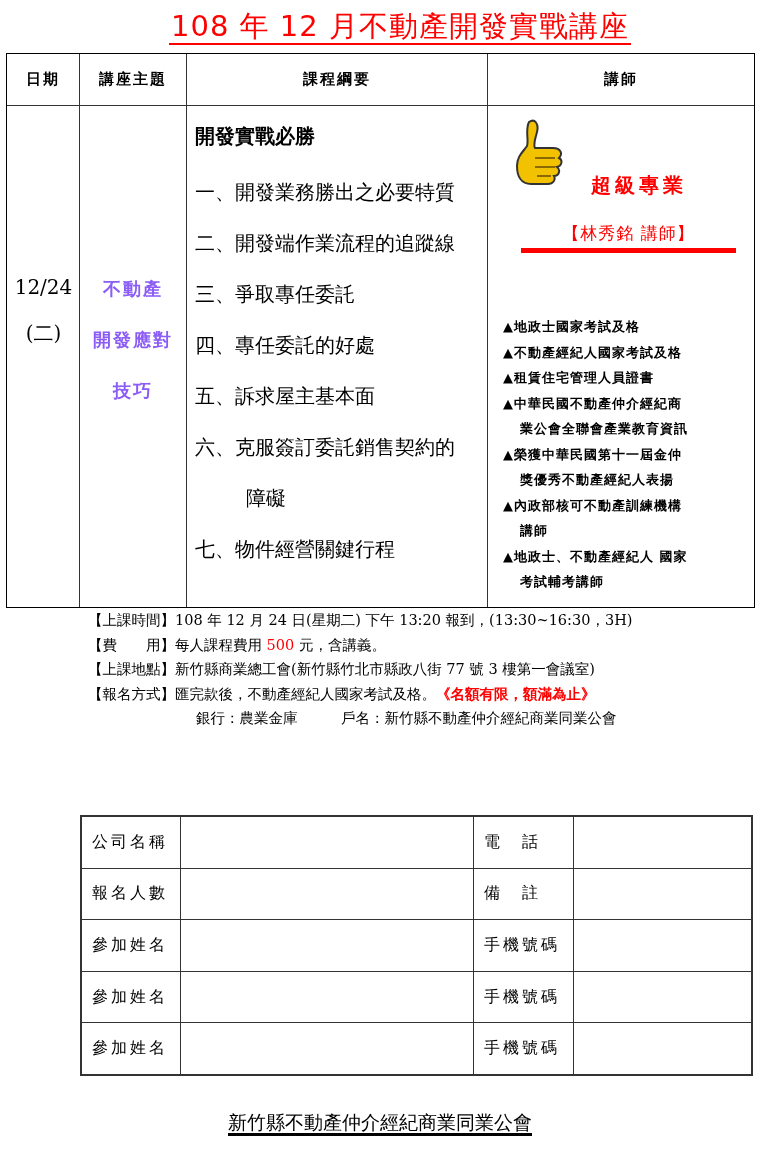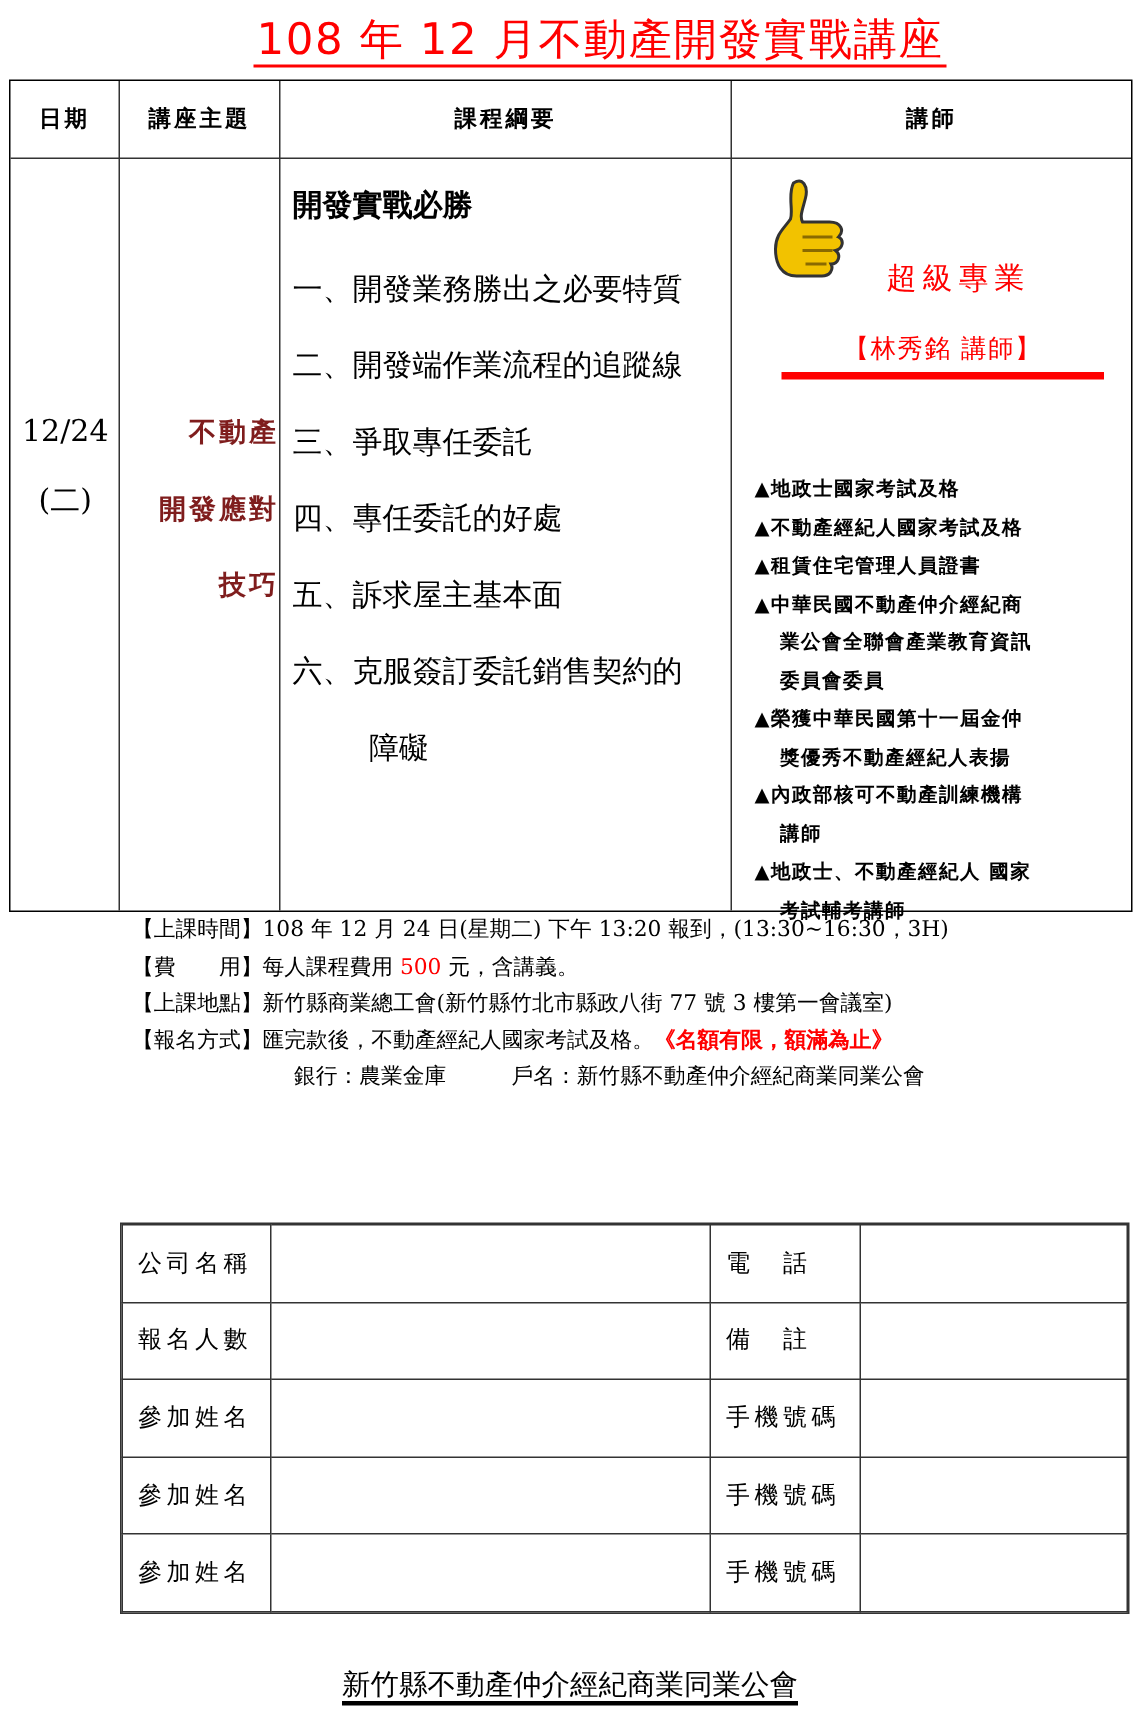--- a/index.html
+++ b/index.html
@@ -11,31 +11,31 @@
                 font-family:"DejaVu Sans", sans-serif; }
   
   .main { position:absolute; left:6px; top:53px; width:749px; height:555px;
           border:1.5px solid #000; box-sizing:border-box; }
   .col-line { position:absolute; top:0; bottom:0; width:0; border-left:1.5px solid #333; }
   .row-line { position:absolute; left:0; right:0; height:0; border-top:1.5px solid #333; }
   .hcell { position:absolute; top:0; height:51px; display:flex; align-items:center;
            justify-content:center; font-weight:bold; font-size:15px; letter-spacing:2px; }
   .date { position:absolute; left:0; width:73px; top:210px; text-align:center; font-size:20px; }
   .date div { height:46px; line-height:46px; }
-  .topic { position:absolute; left:73px; width:106px; top:212px; text-align:right;
-           color:#7f1d1d; font-weight:bold; font-size:18px; letter-spacing:2px; }
+  .topic { position:absolute; left:73px; width:106px; top:212px; text-align:center;
+           color:#8b5cf6; font-weight:bold; font-size:18px; letter-spacing:2px; }
   .topic div { height:51px; line-height:46px; }
   .outline { position:absolute; left:188px; top:62px; width:295px;
              font-family:"DejaVu Sans", sans-serif; font-size:20px; }
   .outline .ohead { font-weight:bold; height:52px; line-height:40px; font-size:20px; }
   .outline .oitem { height:51px; line-height:48px; white-space:nowrap; }
   .outline .indent { padding-left:51px; }
   .instr { position:absolute; left:488px; top:52px; width:261px; height:500px; }
   .thumb { position:absolute; left:20px; top:12px; width:48px; height:68px; }
-  .super { position:absolute; left:96px; top:66px; color:#ff0000; font-weight:normal;
+  .super { position:absolute; left:96px; top:66px; color:#ff0000; font-weight:bold;
            font-size:20px; letter-spacing:4px; }
   .name { position:absolute; left:26px; top:112px; width:215px; color:#ff0000;
           font-family:"DejaVu Sans", sans-serif; font-size:17px; letter-spacing:1px;
           text-align:center; border-bottom:5px solid #ff0000; line-height:30px; }
   .creds { position:absolute; left:8px; top:208px; width:250px; font-size:13px;
            font-weight:bold; line-height:25.5px; letter-spacing:1px; }
   .creds .cont { padding-left:17px; }
   .info { position:absolute; left:88px; top:608px; width:672px; font-size:14.5px; }
   .info .line { height:24.5px; line-height:24.5px; white-space:nowrap; }
   .info .red { color:#ff0000; }
@@ -79,36 +79,36 @@
 
   <div class="outline" style="left:188px;top:62px">
     <div class="ohead">開發實戰必勝</div>
     <div class="oitem">一、開發業務勝出之必要特質</div>
     <div class="oitem">二、開發端作業流程的追蹤線</div>
     <div class="oitem">三、爭取專任委託</div>
     <div class="oitem">四、專任委託的好處</div>
     <div class="oitem">五、訴求屋主基本面</div>
     <div class="oitem">六、克服簽訂委託銷售契約的</div>
     <div class="oitem indent">障礙</div>
+    <div class="oitem">七、物件經營關鍵行程</div>
   </div>
 
   <div class="instr">
     <svg class="thumb" viewBox="0 0 48 68">
       <path d="M14 4 C20 0 24 6 22 14 C20 22 18 26 20 30 L38 30 C46 30 48 36 44 40 C48 42 47 48 42 49 C46 52 44 58 39 58 C41 62 38 66 33 66 L16 66 C6 66 2 58 2 48 C2 38 8 34 12 28 C14 22 10 12 14 4 Z" fill="#f2c200" stroke="#333" stroke-width="2"></path>
       <path d="M20 40 L40 40 M20 49 L40 49 M22 58 L36 58" stroke="#8a6a00" stroke-width="2" fill="none"></path>
     </svg>
     <div class="super">超級專業</div>
     <div class="name">【林秀銘 講師】</div>
     <div class="creds">
       <div>▲地政士國家考試及格</div>
       <div>▲不動產經紀人國家考試及格</div>
       <div>▲租賃住宅管理人員證書</div>
       <div>▲中華民國不動產仲介經紀商</div>
       <div class="cont">業公會全聯會產業教育資訊</div>
-      <div class="cont">委員會委員</div>
       <div>▲榮獲中華民國第十一屆金仲</div>
       <div class="cont">獎優秀不動產經紀人表揚</div>
       <div>▲內政部核可不動產訓練機構</div>
       <div class="cont">講師</div>
       <div>▲地政士、不動產經紀人 國家</div>
       <div class="cont">考試輔考講師</div>
     </div>
   </div>
 </div>
 

